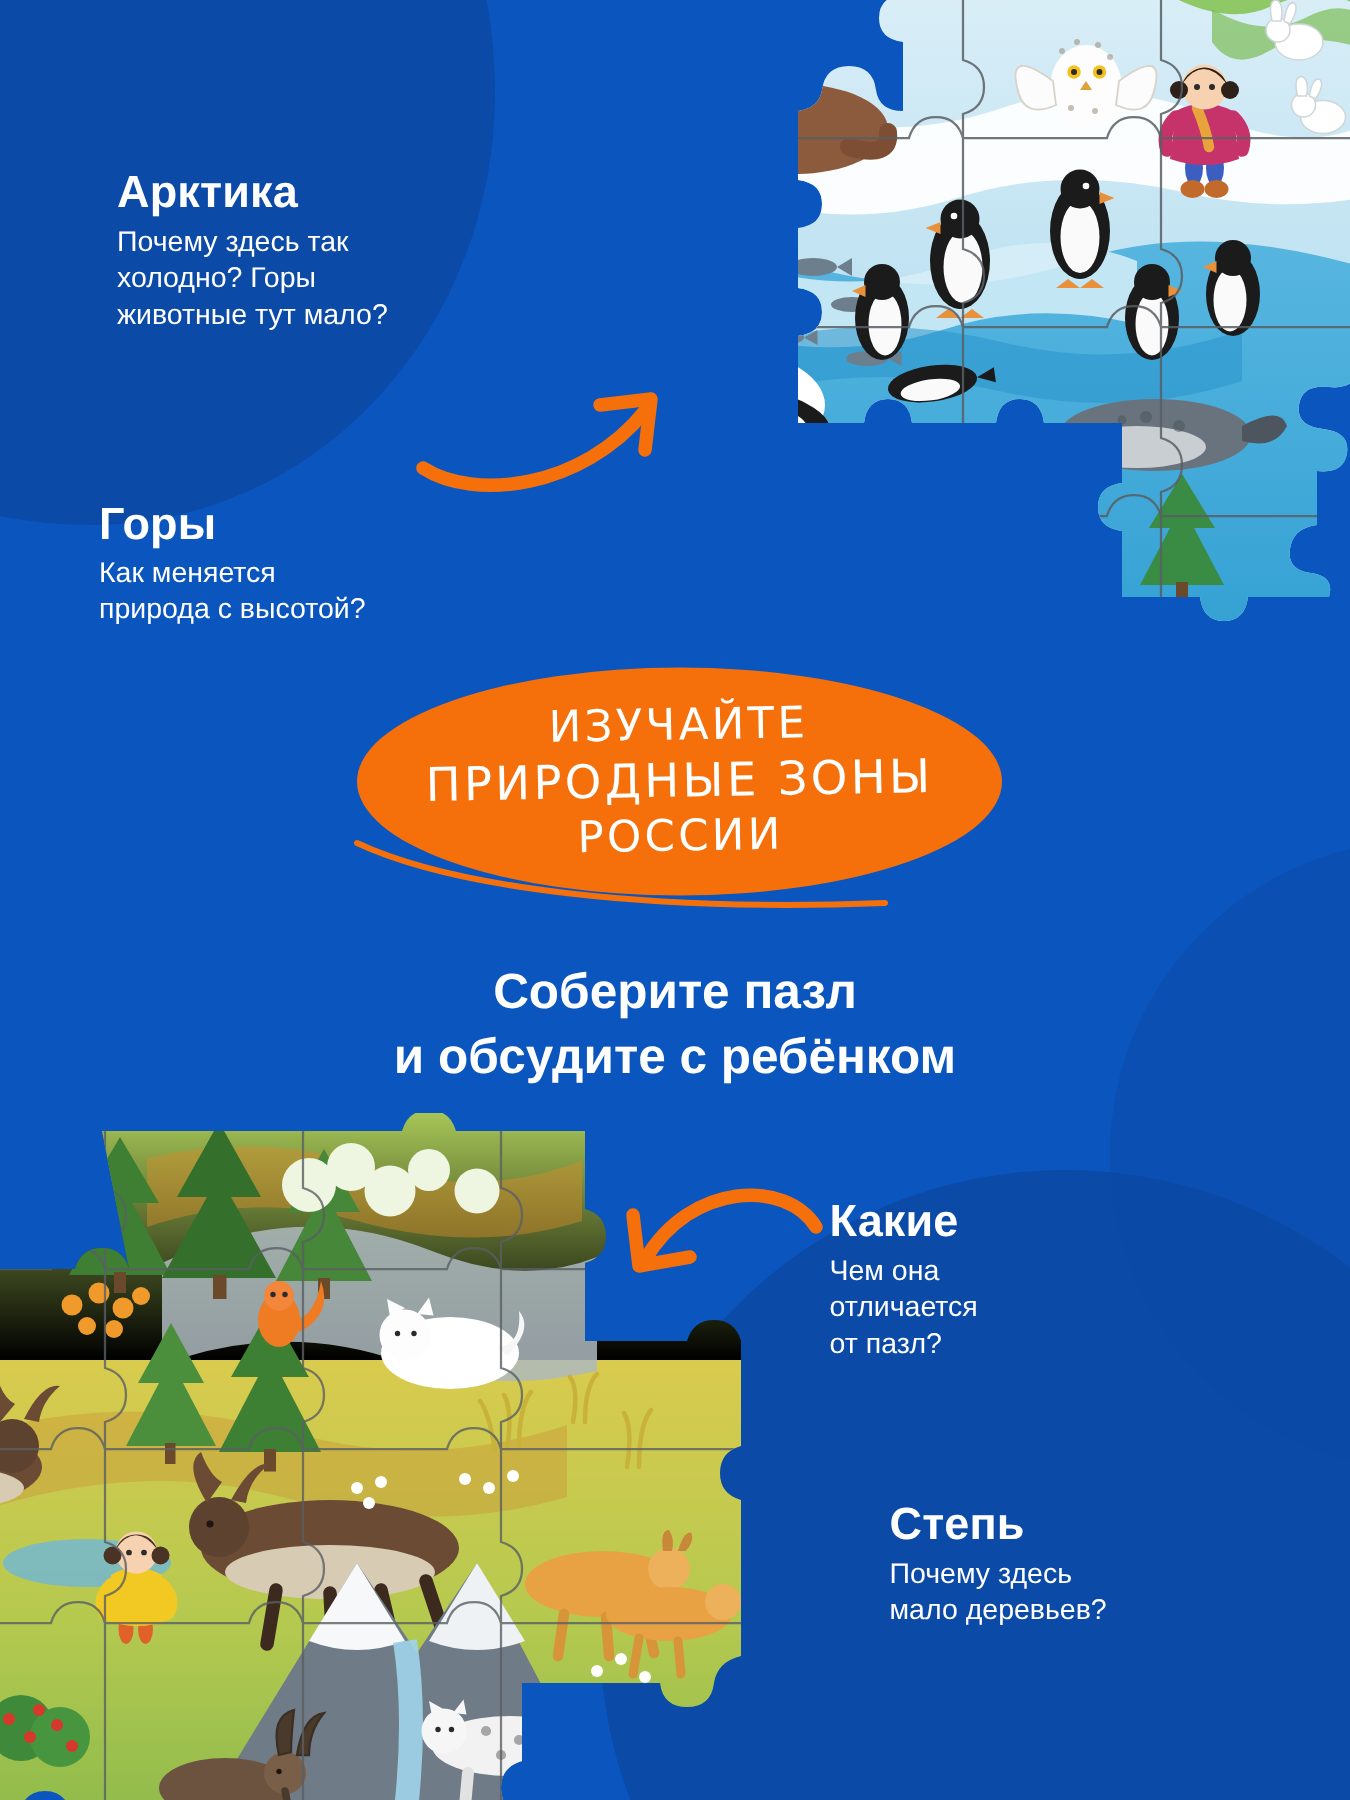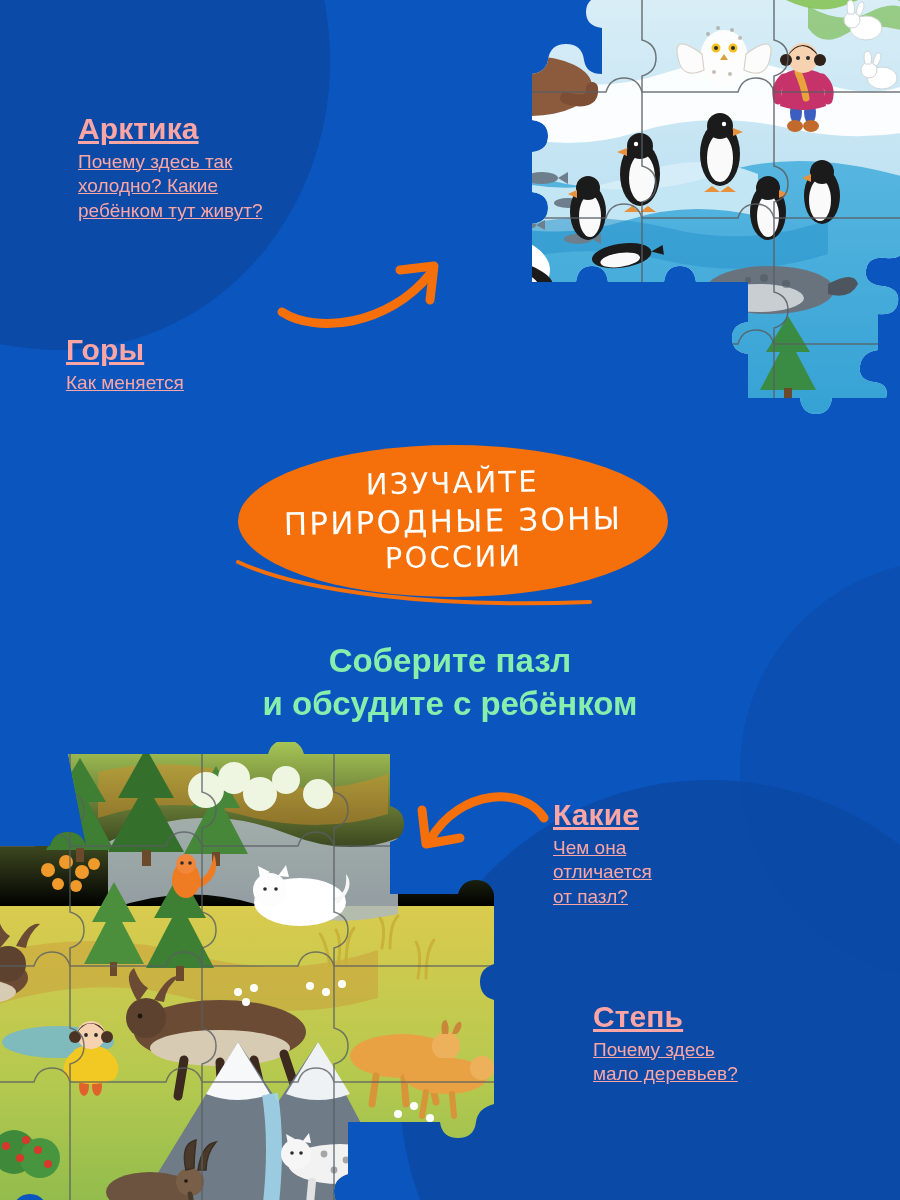--- a/index.html
+++ b/index.html
@@ -23,21 +23,21 @@
   .blob-br{
     right:-120px;bottom:-200px;width:620px;height:620px;
     background:#0B4AA6;
   }
   .blob-mid-right{
     right:-260px;top:560px;width:420px;height:420px;
     background:#0B4AA6;opacity:.55;
   }
 
   
-  .txt-block{position:absolute;color:#fca5a5;text-decoration:underline;}
+  .txt-block{position:absolute;color:#ffffff;}
   .zone-title{
     font-size:30px;font-weight:700;letter-spacing:.1px;
     margin:0 0 4px 0;line-height:1.12;
   }
   .zone-q{
     font-size:19px;font-weight:400;line-height:1.31;margin:0;
   }
 
   #arctic-block{left:78px;top:112px;width:320px;}
   #mountains-block{left:66px;top:333px;width:320px;}
@@ -65,21 +65,21 @@
   #badge .bl2{font-size:31px;}
   #badge .bl3{font-size:29px;}
   .badge-underline{
     position:absolute;left:232px;top:558px;width:400px;height:56px;
     overflow:visible;pointer-events:none;
   }
 
   
   #headline{
     position:absolute;left:0;right:0;top:640px;
-    text-align:center;color:#86efac;
+    text-align:center;color:#ffffff;
     font-size:33px;font-weight:700;line-height:1.29;
   }
   #headline div{margin:0;}
 
   
   .arrow-svg{position:absolute;overflow:visible;}
   #arrow-top{left:280px;top:248px;}
   #arrow-bottom{left:412px;top:782px;}
 
   
@@ -605,29 +605,30 @@
           <path d="M396,0 V50 q14,4 14,18 q0,14 -14,18 V170 q14,4 14,18 q0,14 -14,18 V286 q14,4 14,18 q0,14 -14,18 V470"></path>
         </g>
       </g>
     </svg>
   </div>
 
   <div class="txt-block" id="arctic-block">
     <h2 class="zone-title">Арктика</h2>
     <p class="zone-q">
       <span>Почему здесь так</span><br>
-      <span>холодно? Какие</span><br>
-      <span>ребёнком тут живут?</span>
+      <span>холодно? Горы</span><br>
+      <span>животные тут мало?</span>
     </p>
   </div>
 
   <div class="txt-block" id="mountains-block">
     <h2 class="zone-title">Горы</h2>
     <p class="zone-q">
       <span>Как меняется</span><br>
+      <span>природа с высотой?</span>
     </p>
   </div>
 
   <div class="txt-block" id="tundra-block">
     <h2 class="zone-title">Какие</h2>
     <p class="zone-q">
       <span>Чем она</span><br>
       <span>отличается</span><br>
       <span>от пазл?</span>
     </p>

